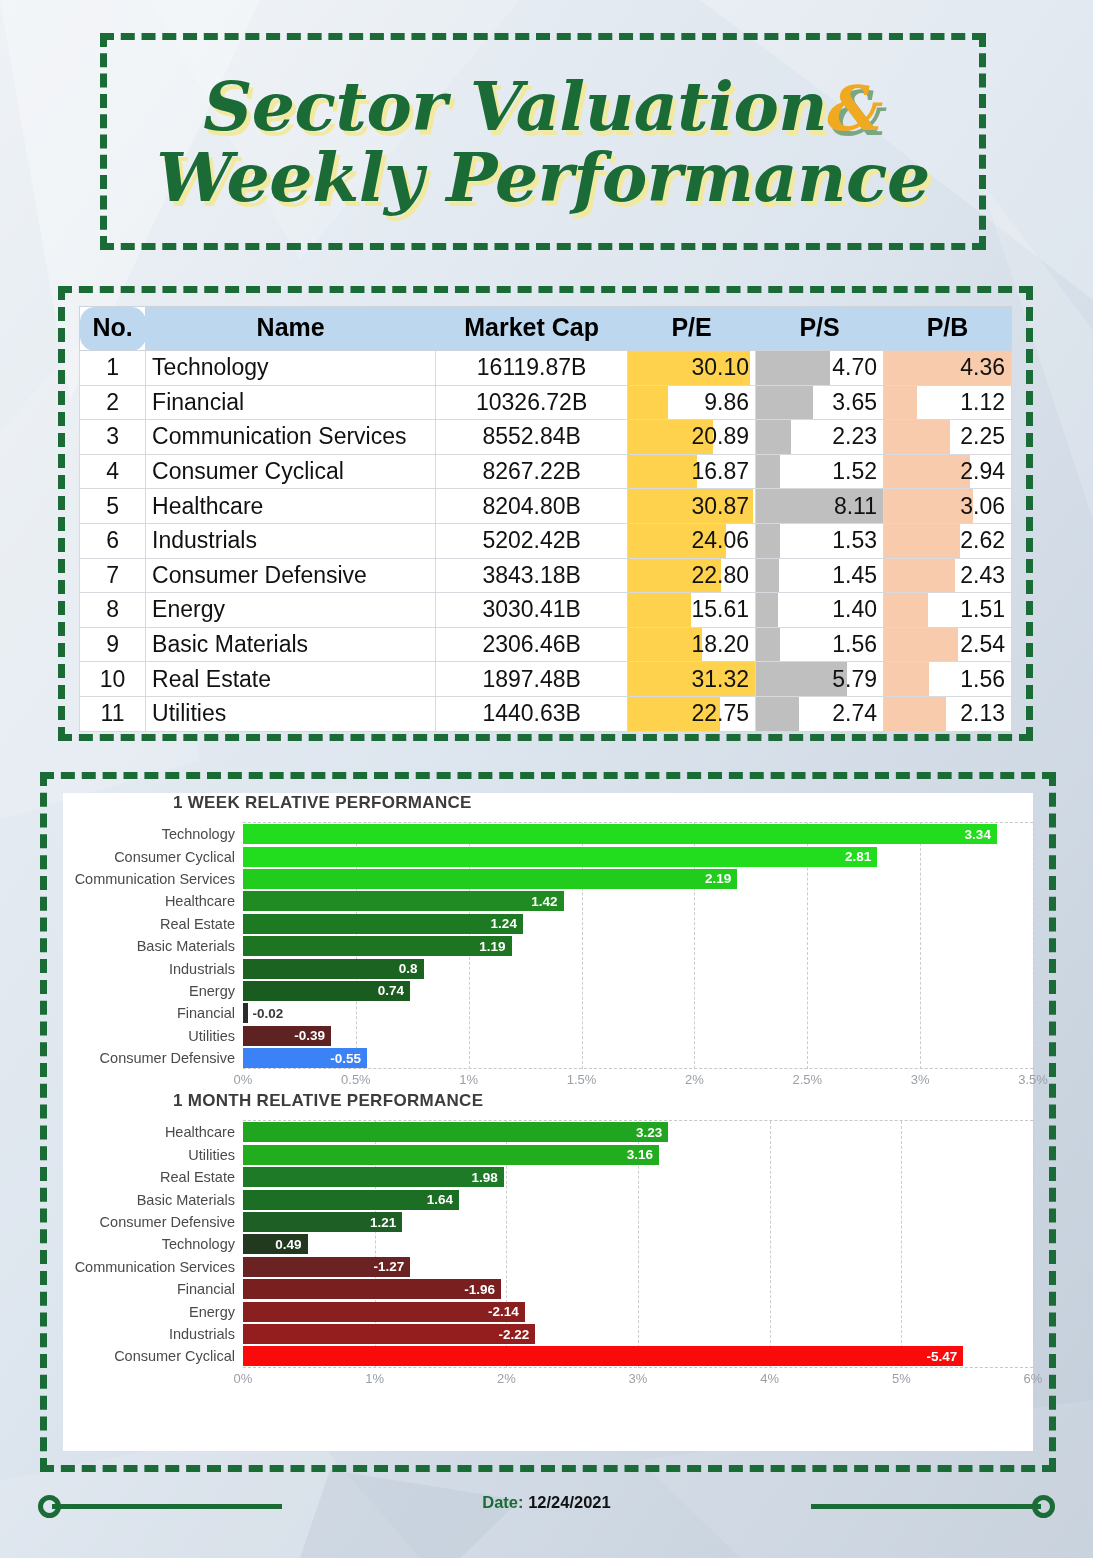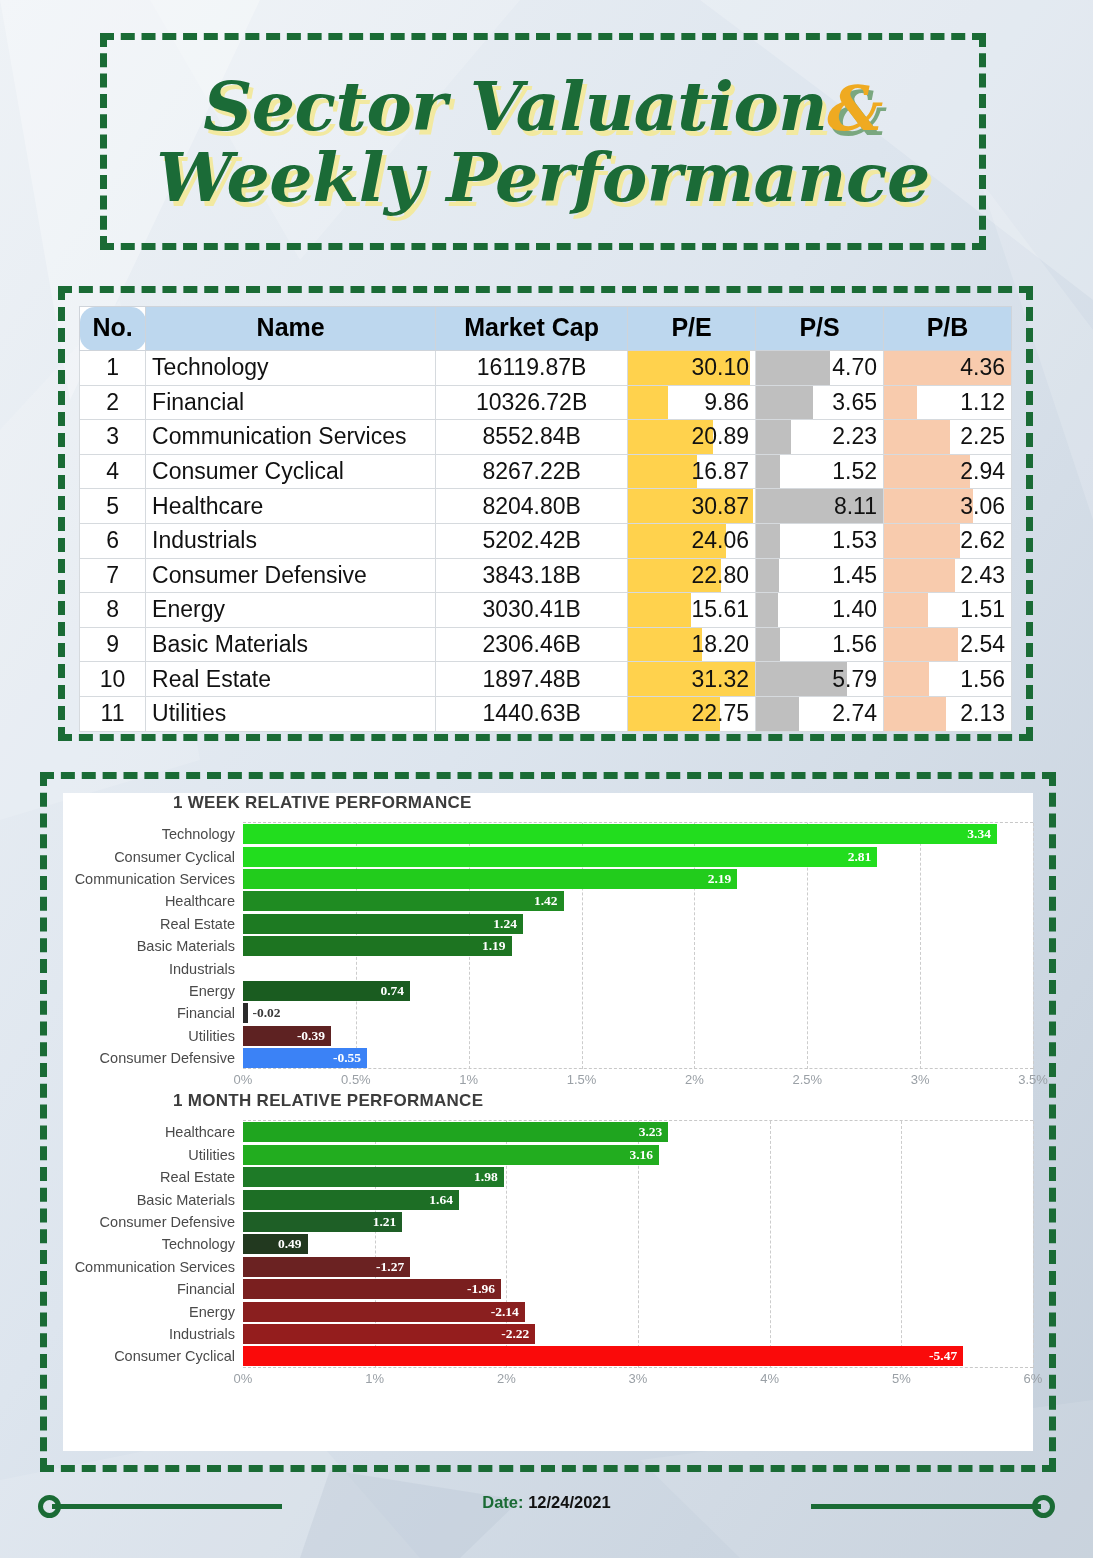--- a/index.html
+++ b/index.html
@@ -178,21 +178,20 @@
     position: absolute;
     left: 0; top: 0; bottom: 0;
     display: flex;
     align-items: center;
     justify-content: flex-end;
     padding-right: 6px;
     font-size: 13.5px;
     font-weight: 700;
     color: #ffffff;
     white-space: nowrap;
-    font-family: Liberation Serif, serif;
   }
   .bar.outside-label {
     justify-content: flex-start;
     padding-right: 0;
     text-align: center;
   }
   .bar .lbl-out {
     position: absolute;
     left: calc(100% + 5px);
     color: #3a3a3a;
@@ -478,20 +477,25 @@
               <div class="row">
                 <div class="row-label">Basic Materials</div>
                 <div class="row-track">
                   <div class="bar" style="width: 34%; background: rgb(29, 116, 33);">
                     <span>1.19</span>
                   </div>
                 </div>
               </div>
               <div class="row">
                 <div class="row-label">Industrials</div>
+                <div class="row-track">
+                  <div class="bar" style="width: 22.86%; background: rgb(27, 99, 33);">
+                    <span>0.8</span>
+                  </div>
+                </div>
               </div>
               <div class="row">
                 <div class="row-label">Energy</div>
                 <div class="row-track">
                   <div class="bar" style="width: 21.14%; background: rgb(26, 92, 32);">
                     <span>0.74</span>
                   </div>
                 </div>
               </div>
               <div class="row">

